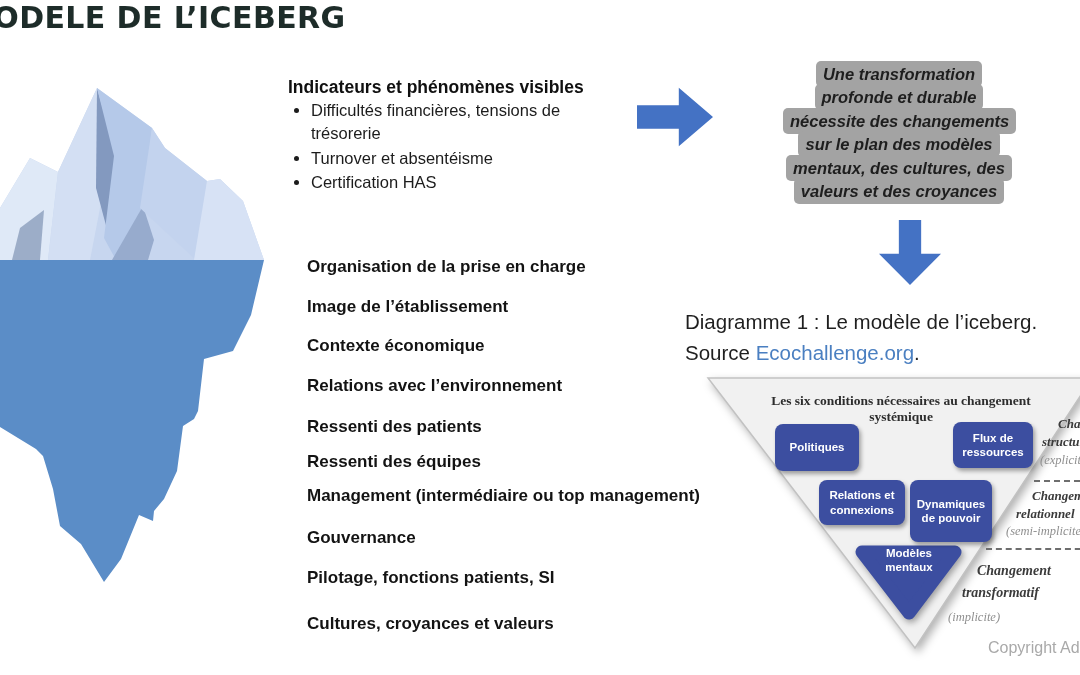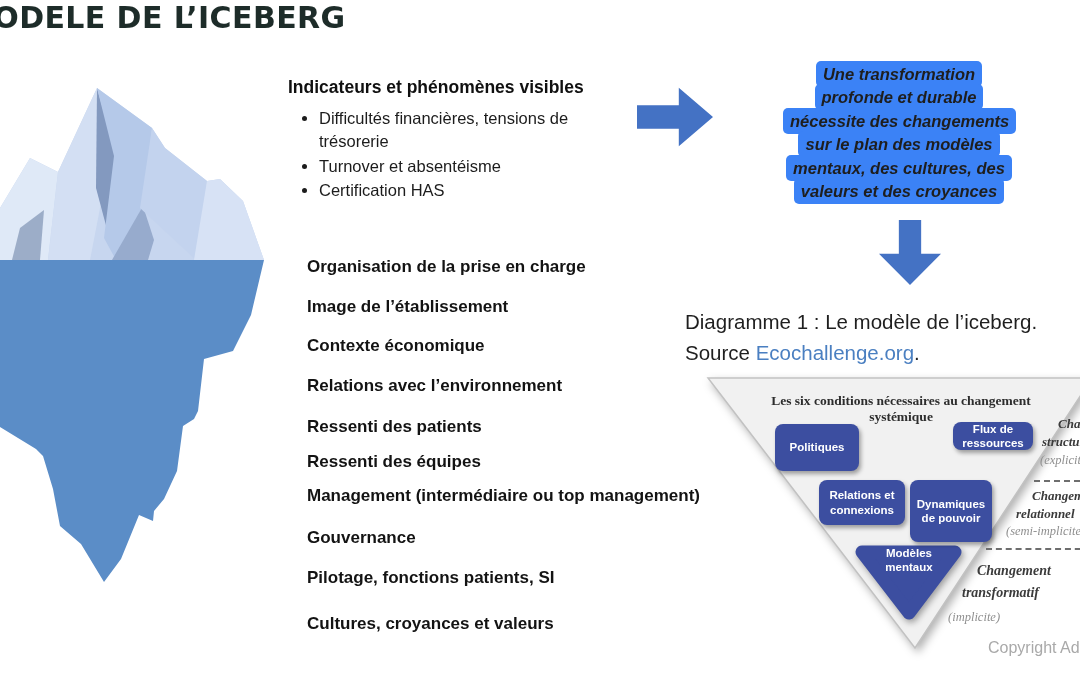--- a/index.html
+++ b/index.html
@@ -17,38 +17,38 @@
     font-family:"DejaVu Sans", sans-serif;
     font-size:30px; font-weight:800; letter-spacing:.4px;
     color:#1d2c29; white-space:nowrap;
   }
 
   
   #iceberg { left:0; top:78px; }
 
   
   #vis-head { left:288px; top:77px; font-size:17.5px; font-weight:700; color:#101010; }
-  #bullets { left:291px; top:99px; width:330px; margin:8px; padding-left:20px;
+  #bullets { left:291px; top:99px; width:330px; margin:0; padding-left:20px;
              font-size:16.5px; color:#1c1c1c; line-height:1.42; }
   #bullets li { margin:0 0 1px 0; }
 
   
   .factor { position:absolute; left:288px; font-size:17px; font-weight:700; color:#131313; white-space:nowrap;margin-left:19px; }
 
   
   .arrow { position:absolute; background:#4472c4; }
   #arrow-right { left:637px; top:86px; width:76px; height:62px;
     clip-path:polygon(0 31%, 55% 31%, 55% 3%, 100% 50%, 55% 97%, 55% 69%, 0 69%); }
   #arrow-down { left:879px; top:220px; width:62px; height:65px;
     clip-path:polygon(32% 0, 68% 0, 68% 52%, 100% 52%, 50% 100%, 0 52%, 32% 52%); }
 
   
   #callout { left:783px; top:63px; width:232px; text-align:center;
     font-style:italic; font-weight:700; font-size:16.5px; line-height:1.42; color:#1e1e1e; }
-  #callout .hl { background:#3b82f6; padding:4px 7px; border-radius:5px;
+  #callout .hl { background:#a3a3a3; padding:4px 7px; border-radius:5px;
     box-decoration-break:clone; -webkit-box-decoration-break:clone; }
 
   
   #caption { left:685px; top:307px; width:400px; font-size:20.5px; color:#1f1f1f; line-height:1.5; }
   .link { color:#4a7fc1; text-decoration:none; cursor:pointer; }
 
   
   #diagram { left:700px; top:372px; width:450px; height:302px; }
   #diagram-title { position:absolute; left:48px; top:21px; width:306px; text-align:center;
     font-family:"Liberation Serif", serif; font-weight:700; font-size:13.5px; color:#2d2d2d; }
@@ -118,21 +118,21 @@
 
 <div id="diagram" class="abs">
   <svg width="450" height="302" viewBox="0 0 450 302" style="position:absolute;left:0;top:0;overflow:visible">
     <polygon points="8,6 392,6 215,276" fill="#f1f1f1" stroke="#c2c2c2" stroke-width="1.5" style="filter:drop-shadow(3px 4px 4px rgba(0,0,0,.30))"></polygon>
     <polygon points="162,180 255,180 209,241" fill="#3c4ea0" stroke="#3c4ea0" stroke-width="13" stroke-linejoin="round" style="filter:drop-shadow(2px 3px 3px rgba(0,0,0,.35))"></polygon>
   </svg>
 
   <div id="diagram-title">Les six conditions nécessaires au changement systémique</div>
 
   <div class="dbox" style="left:75px;  top:52px;  width:84px; height:47px">Politiques</div>
-  <div class="dbox" style="left:253px; top:50px;  width:80px; height:28px">Flux de ressources</div>
+  <div class="dbox" style="left:253px; top:50px;  width:80px; height:46px">Flux de ressources</div>
   <div class="dbox" style="left:119px; top:108px; width:86px; height:45px">Relations et connexions</div>
   <div class="dbox" style="left:210px; top:108px; width:82px; height:62px">Dynamiques de pouvoir</div>
   <div id="mentaux-label">Modèles mentaux</div>
 
   <div class="dlabel" style="left:358px; top:44px">Changement</div>
   <div class="dlabel" style="left:342px; top:62px">structurel</div>
   <div class="dlabel paren" style="left:340px; top:81px">(explicite)</div>
   <div class="dash" style="left:334px; top:108px; width:116px"></div>
 
   <div class="dlabel" style="left:332px; top:116px">Changement</div>

